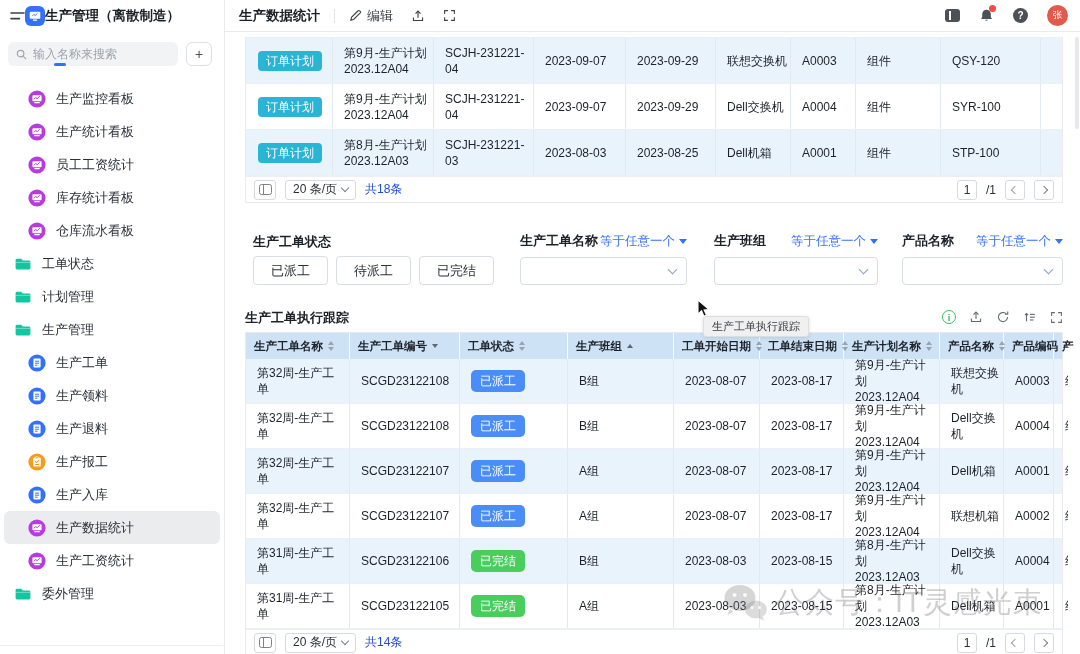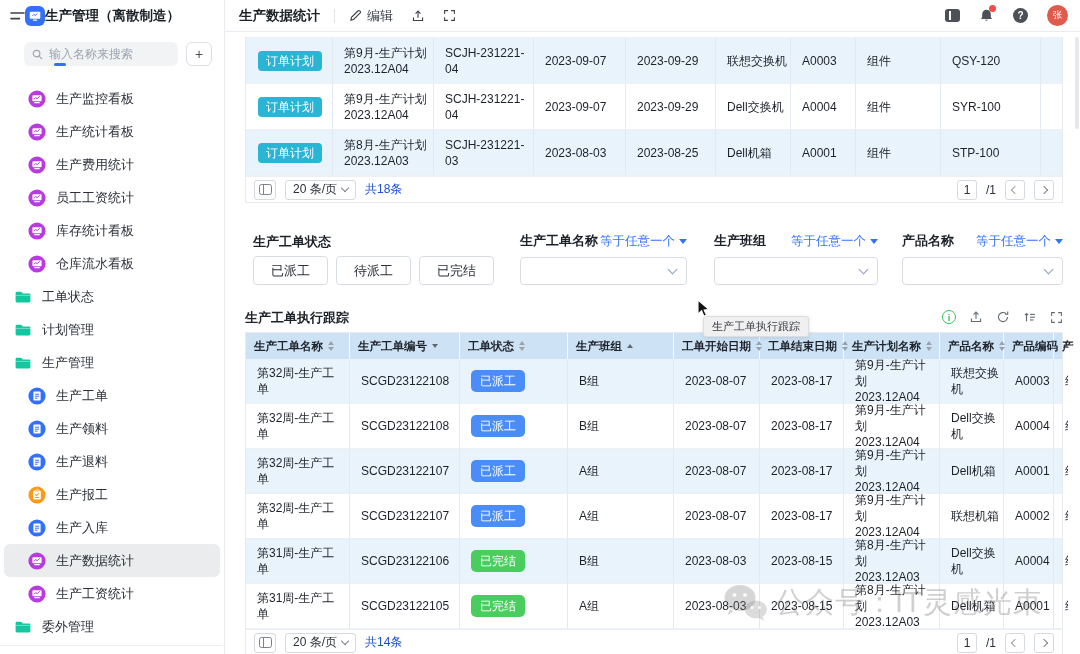--- a/index.html
+++ b/index.html
@@ -6,21 +6,21 @@
     font-family:"Liberation Sans","DejaVu Sans",sans-serif;color:#1d2129;}
   *{box-sizing:border-box;}
   
   .sidebar{position:absolute;left:0;top:0;width:225px;height:654px;background:#fff;
     border-right:1px solid #e9ebef;z-index:10;overflow:hidden;}
   .side-top{display:flex;align-items:center;height:32px;padding:0 10px;}
   .burger{display:flex;align-items:center;cursor:pointer;}
   .app-badge{width:20px;height:20px;border-radius:6px;background:var(--accent,#3370ff);
     display:flex;align-items:center;justify-content:center;flex:none;}
   .app-title{font-size:13.5px;font-weight:bold;color:#1c2128;white-space:nowrap;}
-  .side-search{display:flex;gap:8px;padding:10px 12px 8px 24px;align-items:center;}
+  .side-search{display:flex;gap:8px;padding:10px 12px 8px 8px;align-items:center;}
   .search-box{flex:1;height:24px;background:#f2f3f5;border-radius:6px;display:flex;align-items:center;
     padding:0 8px;gap:6px;color:#9ca3af;font-size:12px;}
   .add-btn{width:26px;height:24px;border:1px solid #dcdfe5;border-radius:6px;background:#fff;
     color:#4a4f58;font-size:14px;line-height:1;display:flex;align-items:center;justify-content:center;padding:0;}
   .sliver{position:absolute;top:63px;left:54px;width:12px;height:3px;border-radius:2px;background:var(--accent,#3370ff);}
   .side-list{padding:8px 4px 0 4px;}
   .side-item{height:33px;display:flex;align-items:center;gap:10px;padding:0 10px;border-radius:6px;
     font-size:13px;color:#2a2f38;cursor:pointer;}
   .side-item.ind{padding-left:24px;}
   .side-item.sel{background:#ebecee;}
@@ -191,31 +191,20 @@
       </div>
       <div class="side-item ind">
         <span class="sicon purple">
           <svg viewBox="0 0 18 18" width="18" height="18">
             <circle cx="9" cy="9" r="8.6" fill="currentColor"></circle>
             <rect x="4.4" y="5.2" width="9.2" height="6" rx="0.9" fill="#fff"></rect>
             <path d="M6 9.3 L7.6 7.5 L9.2 8.7 L11.8 6.2" stroke="currentColor" stroke-width="1" fill="none"></path>
             <rect x="6.2" y="12.1" width="5.6" height="1.1" rx="0.55" fill="#fff"></rect>
           </svg>
         </span>
-        <span class="slabel">生产费用统计</span>
-      </div>
-      <div class="side-item ind">
-        <span class="sicon purple">
-          <svg viewBox="0 0 18 18" width="18" height="18">
-            <circle cx="9" cy="9" r="8.6" fill="currentColor"></circle>
-            <rect x="4.4" y="5.2" width="9.2" height="6" rx="0.9" fill="#fff"></rect>
-            <path d="M6 9.3 L7.6 7.5 L9.2 8.7 L11.8 6.2" stroke="currentColor" stroke-width="1" fill="none"></path>
-            <rect x="6.2" y="12.1" width="5.6" height="1.1" rx="0.55" fill="#fff"></rect>
-          </svg>
-        </span>
         <span class="slabel">员工工资统计</span>
       </div>
       <div class="side-item ind">
         <span class="sicon purple">
           <svg viewBox="0 0 18 18" width="18" height="18">
             <circle cx="9" cy="9" r="8.6" fill="currentColor"></circle>
             <rect x="4.4" y="5.2" width="9.2" height="6" rx="0.9" fill="#fff"></rect>
             <path d="M6 9.3 L7.6 7.5 L9.2 8.7 L11.8 6.2" stroke="currentColor" stroke-width="1" fill="none"></path>
             <rect x="6.2" y="12.1" width="5.6" height="1.1" rx="0.55" fill="#fff"></rect>
           </svg>

